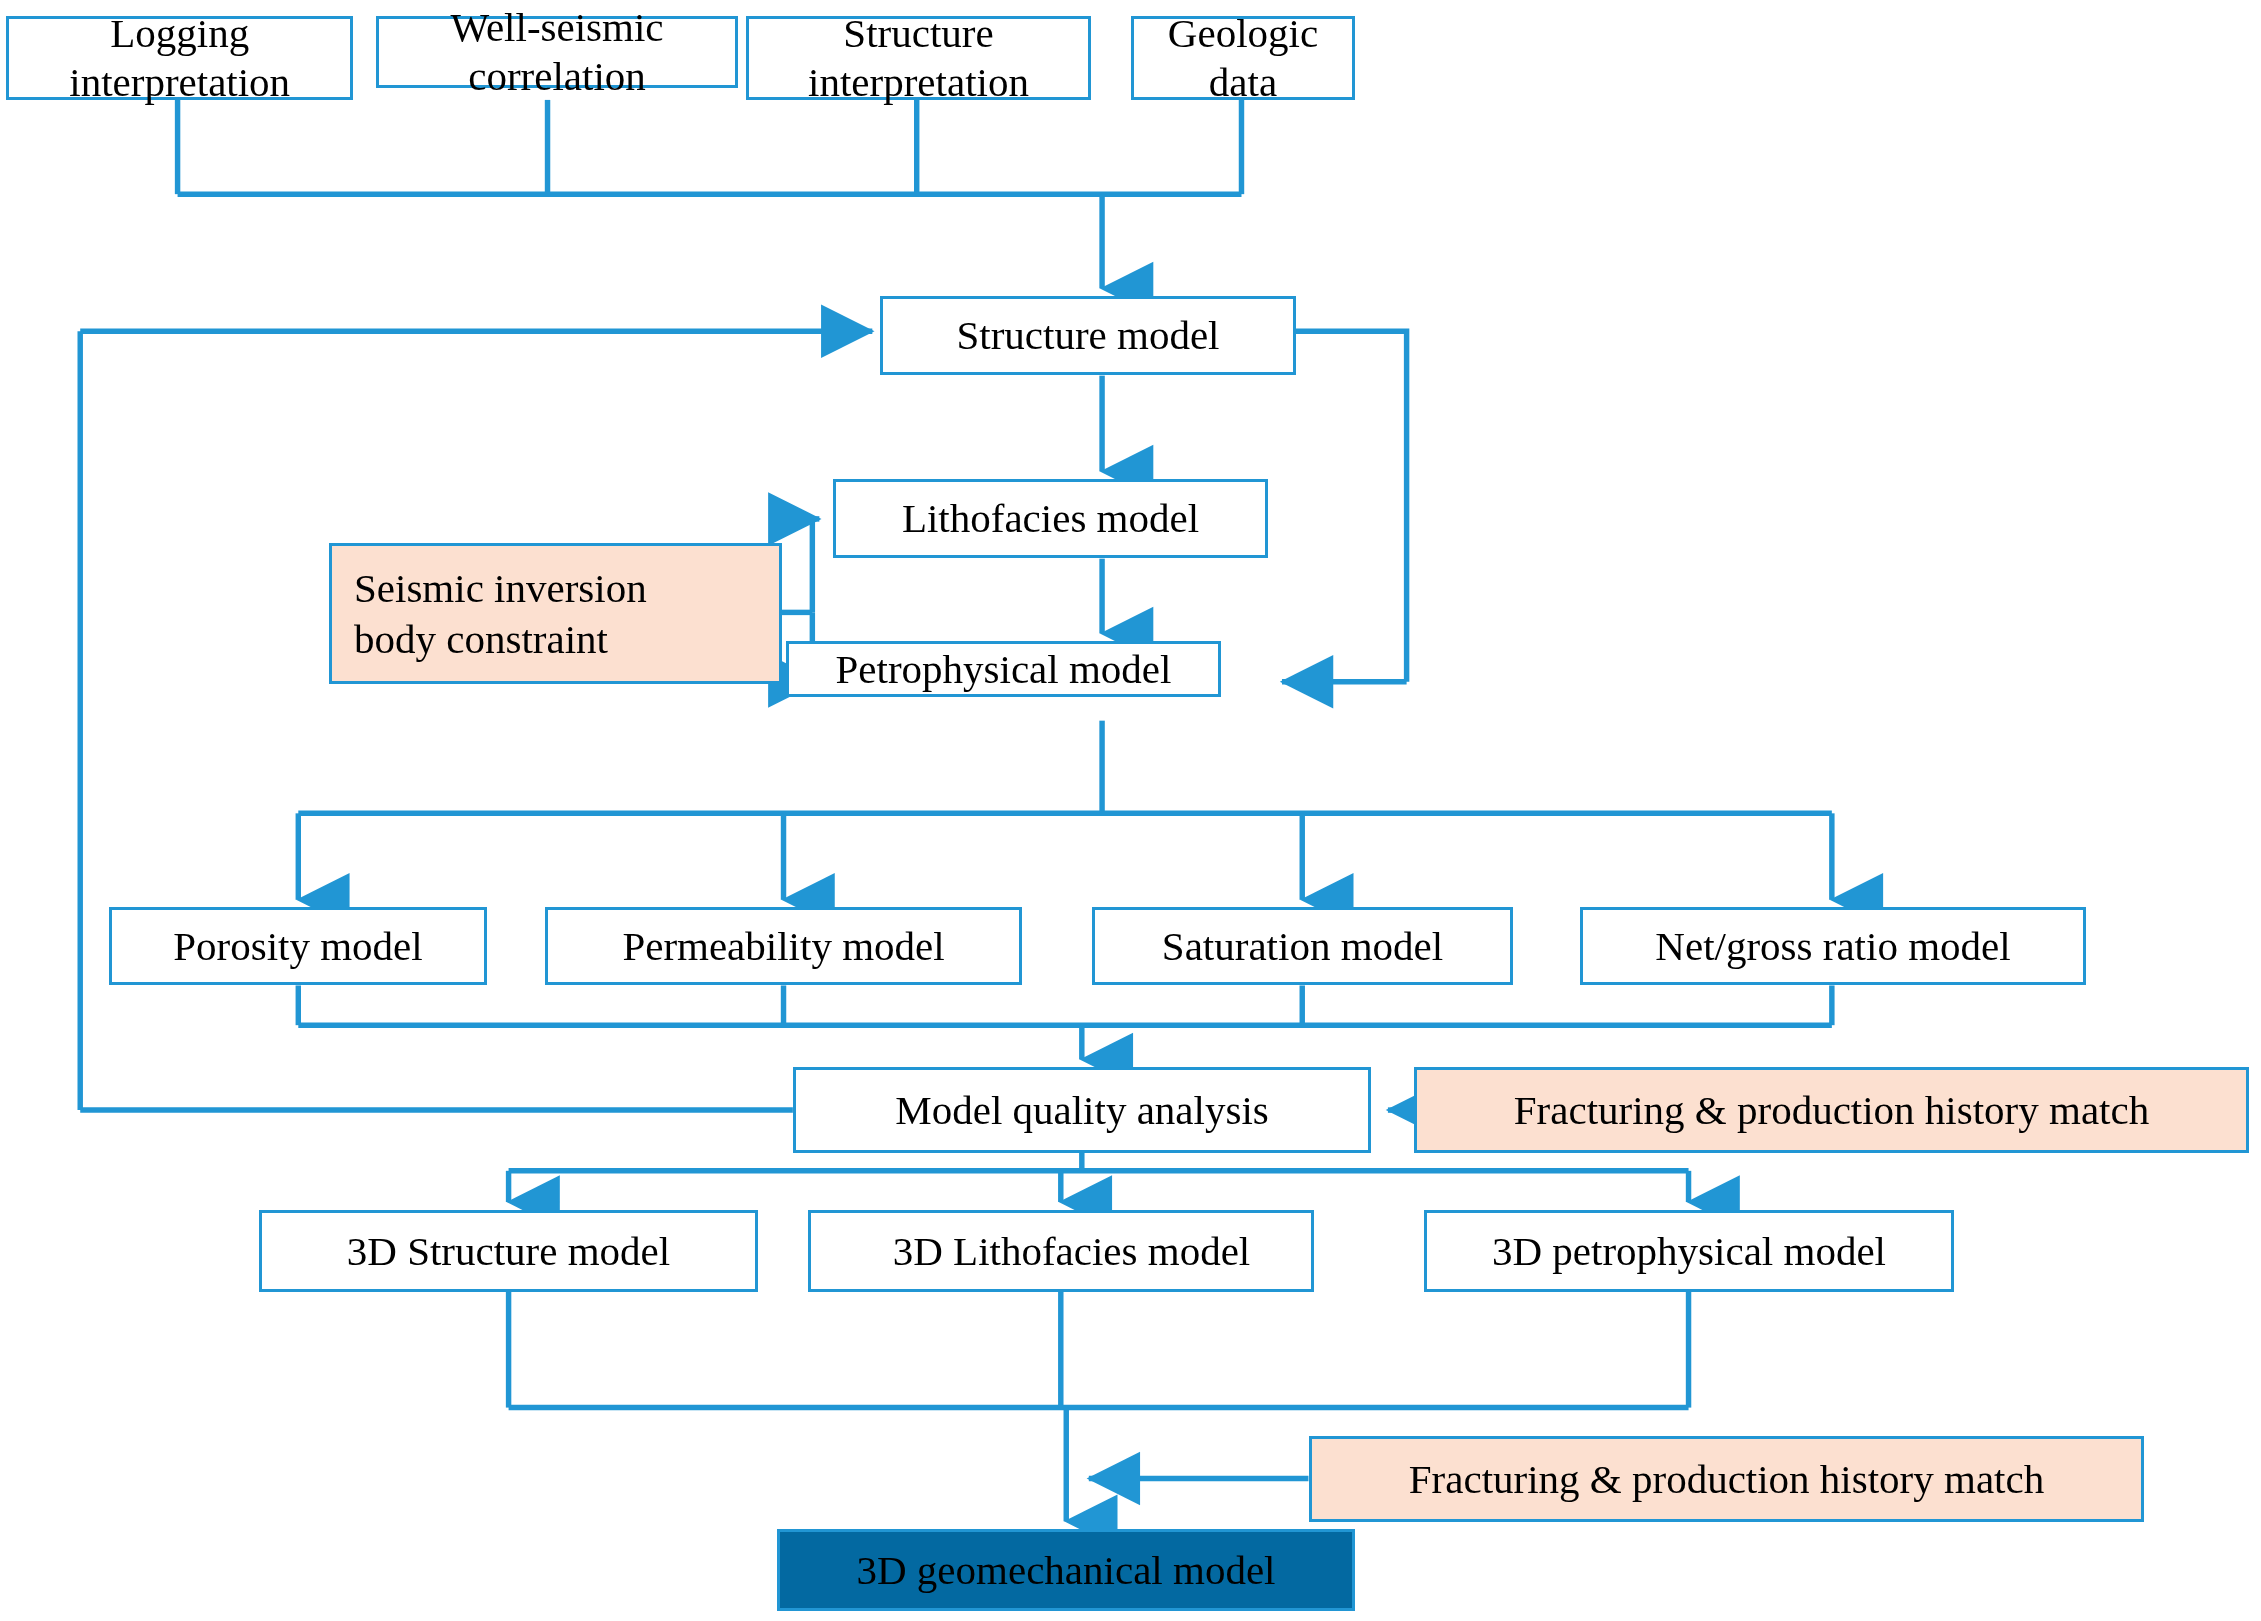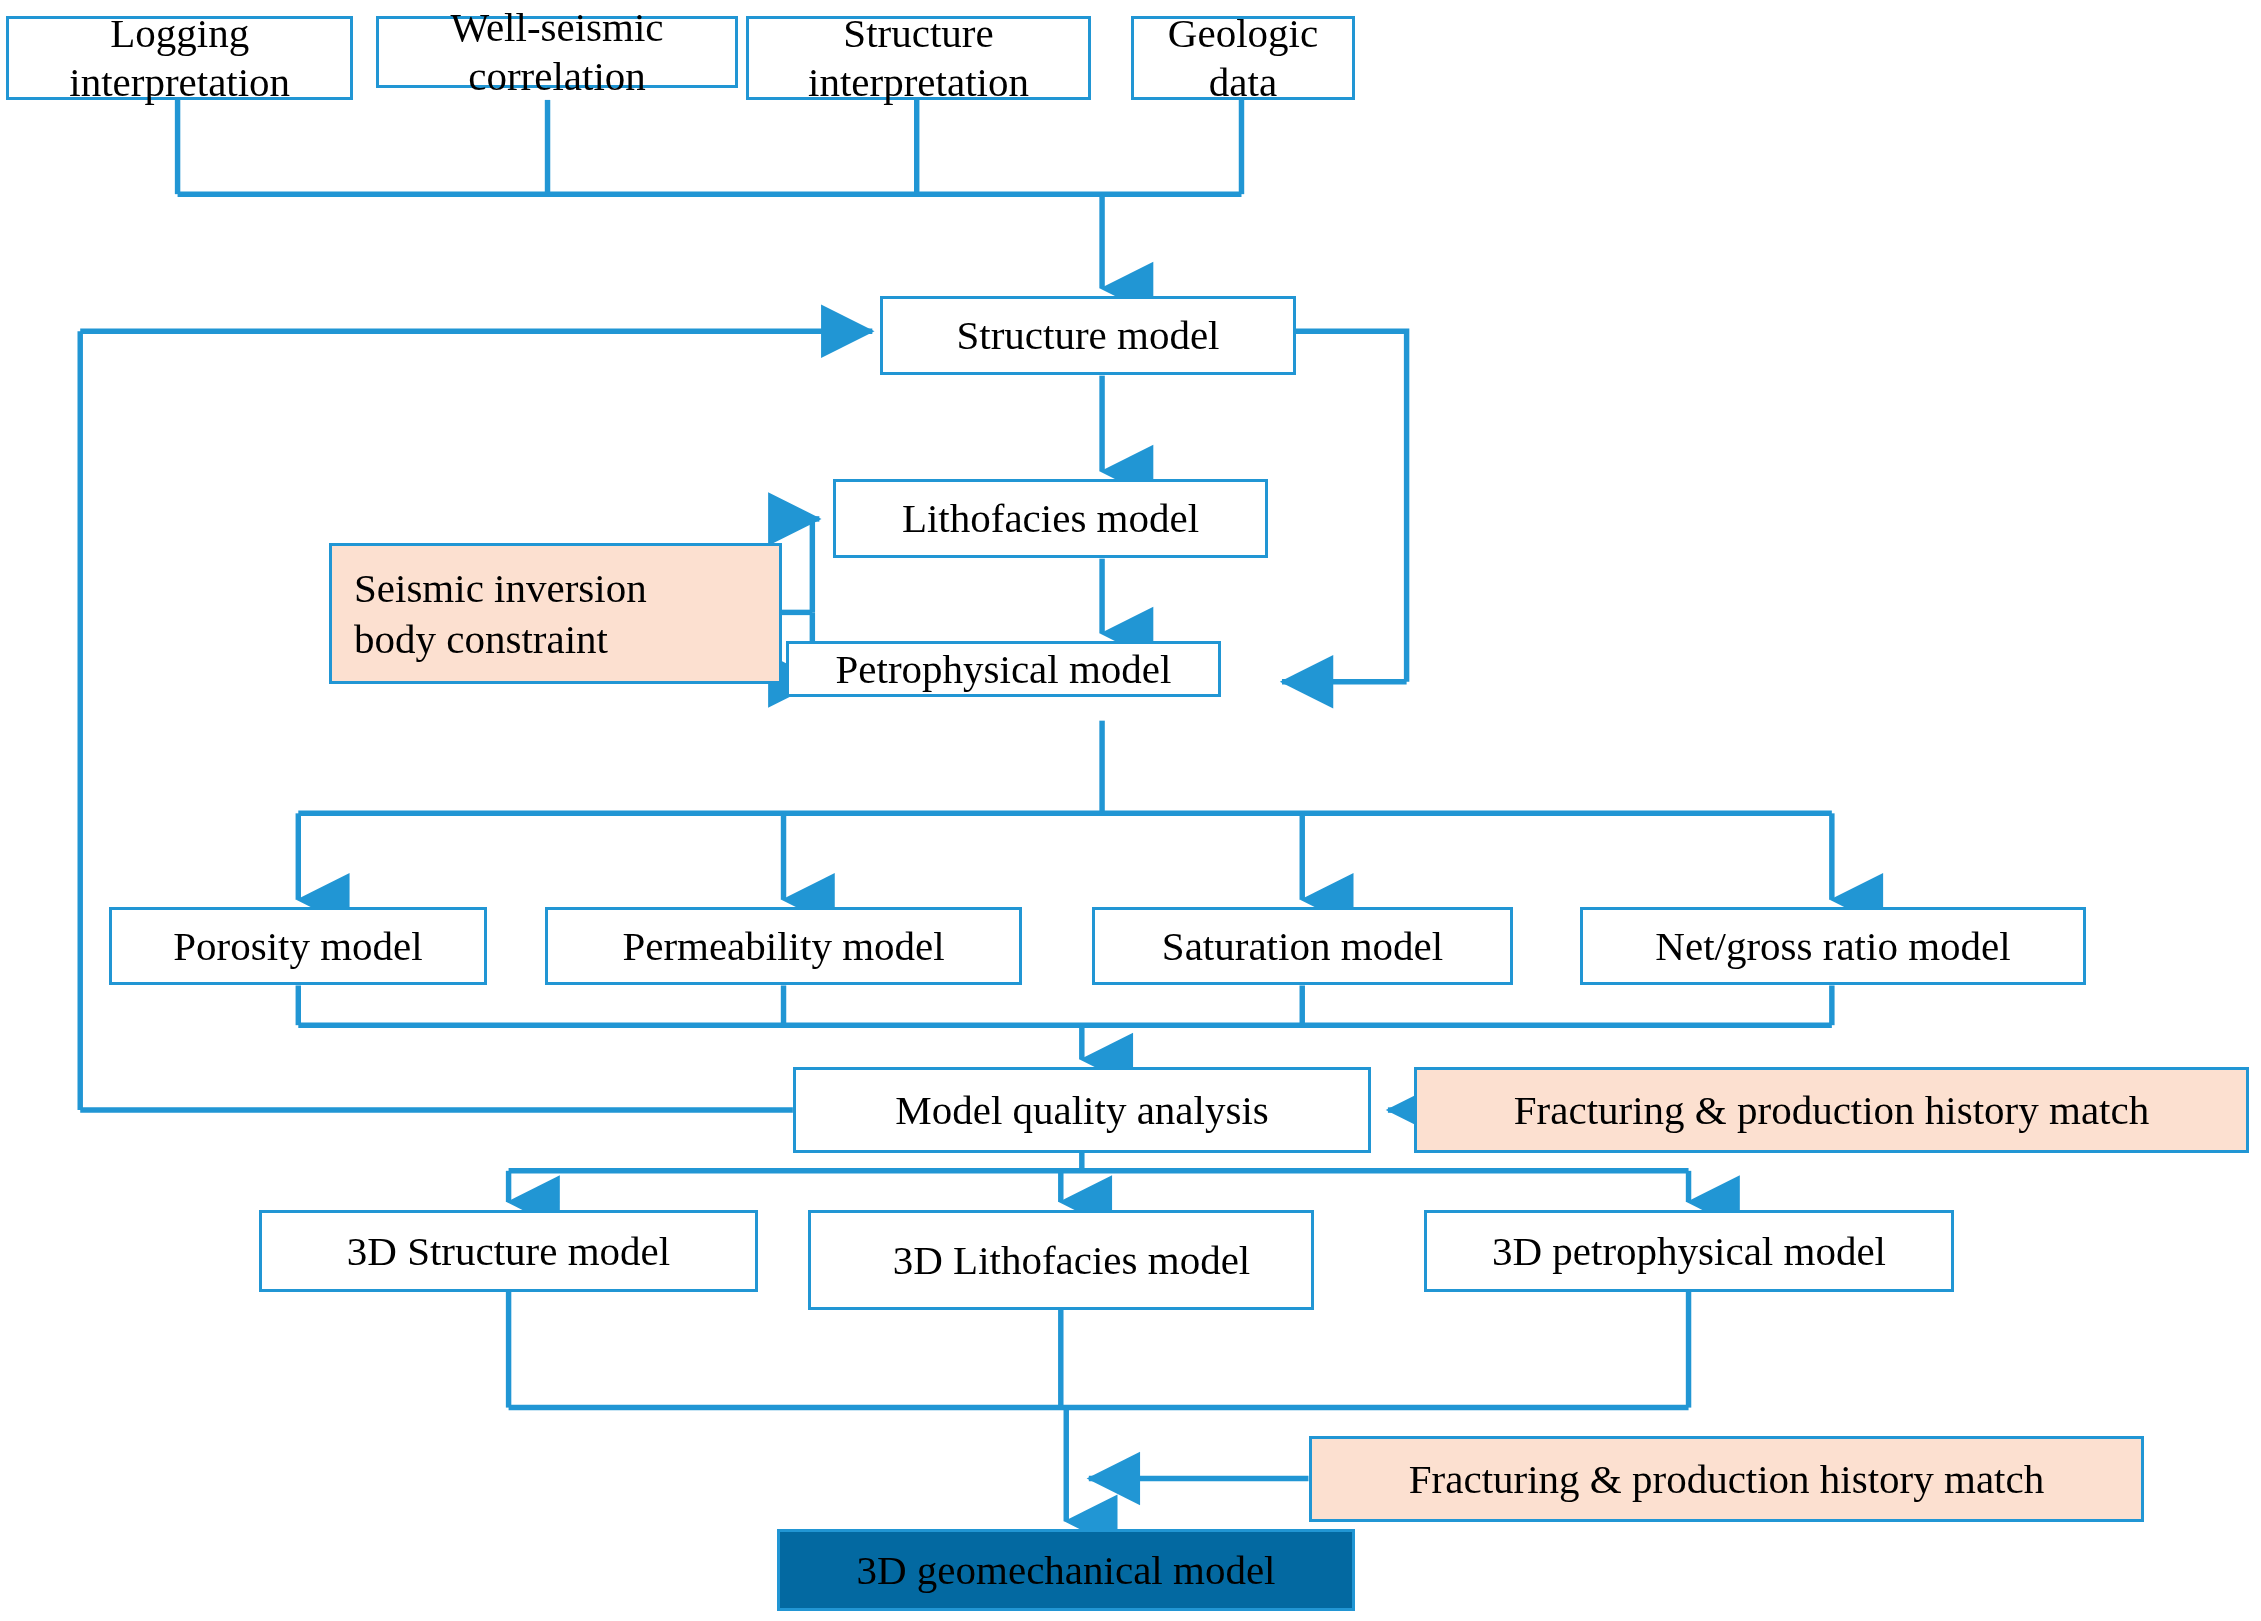--- a/index.html
+++ b/index.html
@@ -188,21 +188,21 @@
   </div>
 
   <div class="node peach" style="left:1414px; top:1067px; width:835px; height:86px;">
     <span>Fracturing &amp; production history match</span>
   </div>
 
   <div class="node" style="left:259px; top:1210px; width:499px; height:82px;">
     <span>3D Structure model</span>
   </div>
 
-  <div class="node" style="left:808px; top:1210px; width:506px; height:100px;padding-left:21px;">
+  <div class="node" style="left:808px; top:1210px; width:506px; height:82px;padding-left:21px;">
     <span>3D Lithofacies model</span>
   </div>
 
   <div class="node" style="left:1424px; top:1210px; width:530px; height:82px;">
     <span>3D petrophysical model</span>
   </div>
 
   <div class="node peach" style="left:1309px; top:1436px; width:835px; height:86px;">
     <span>Fracturing &amp; production history match</span>
   </div>

